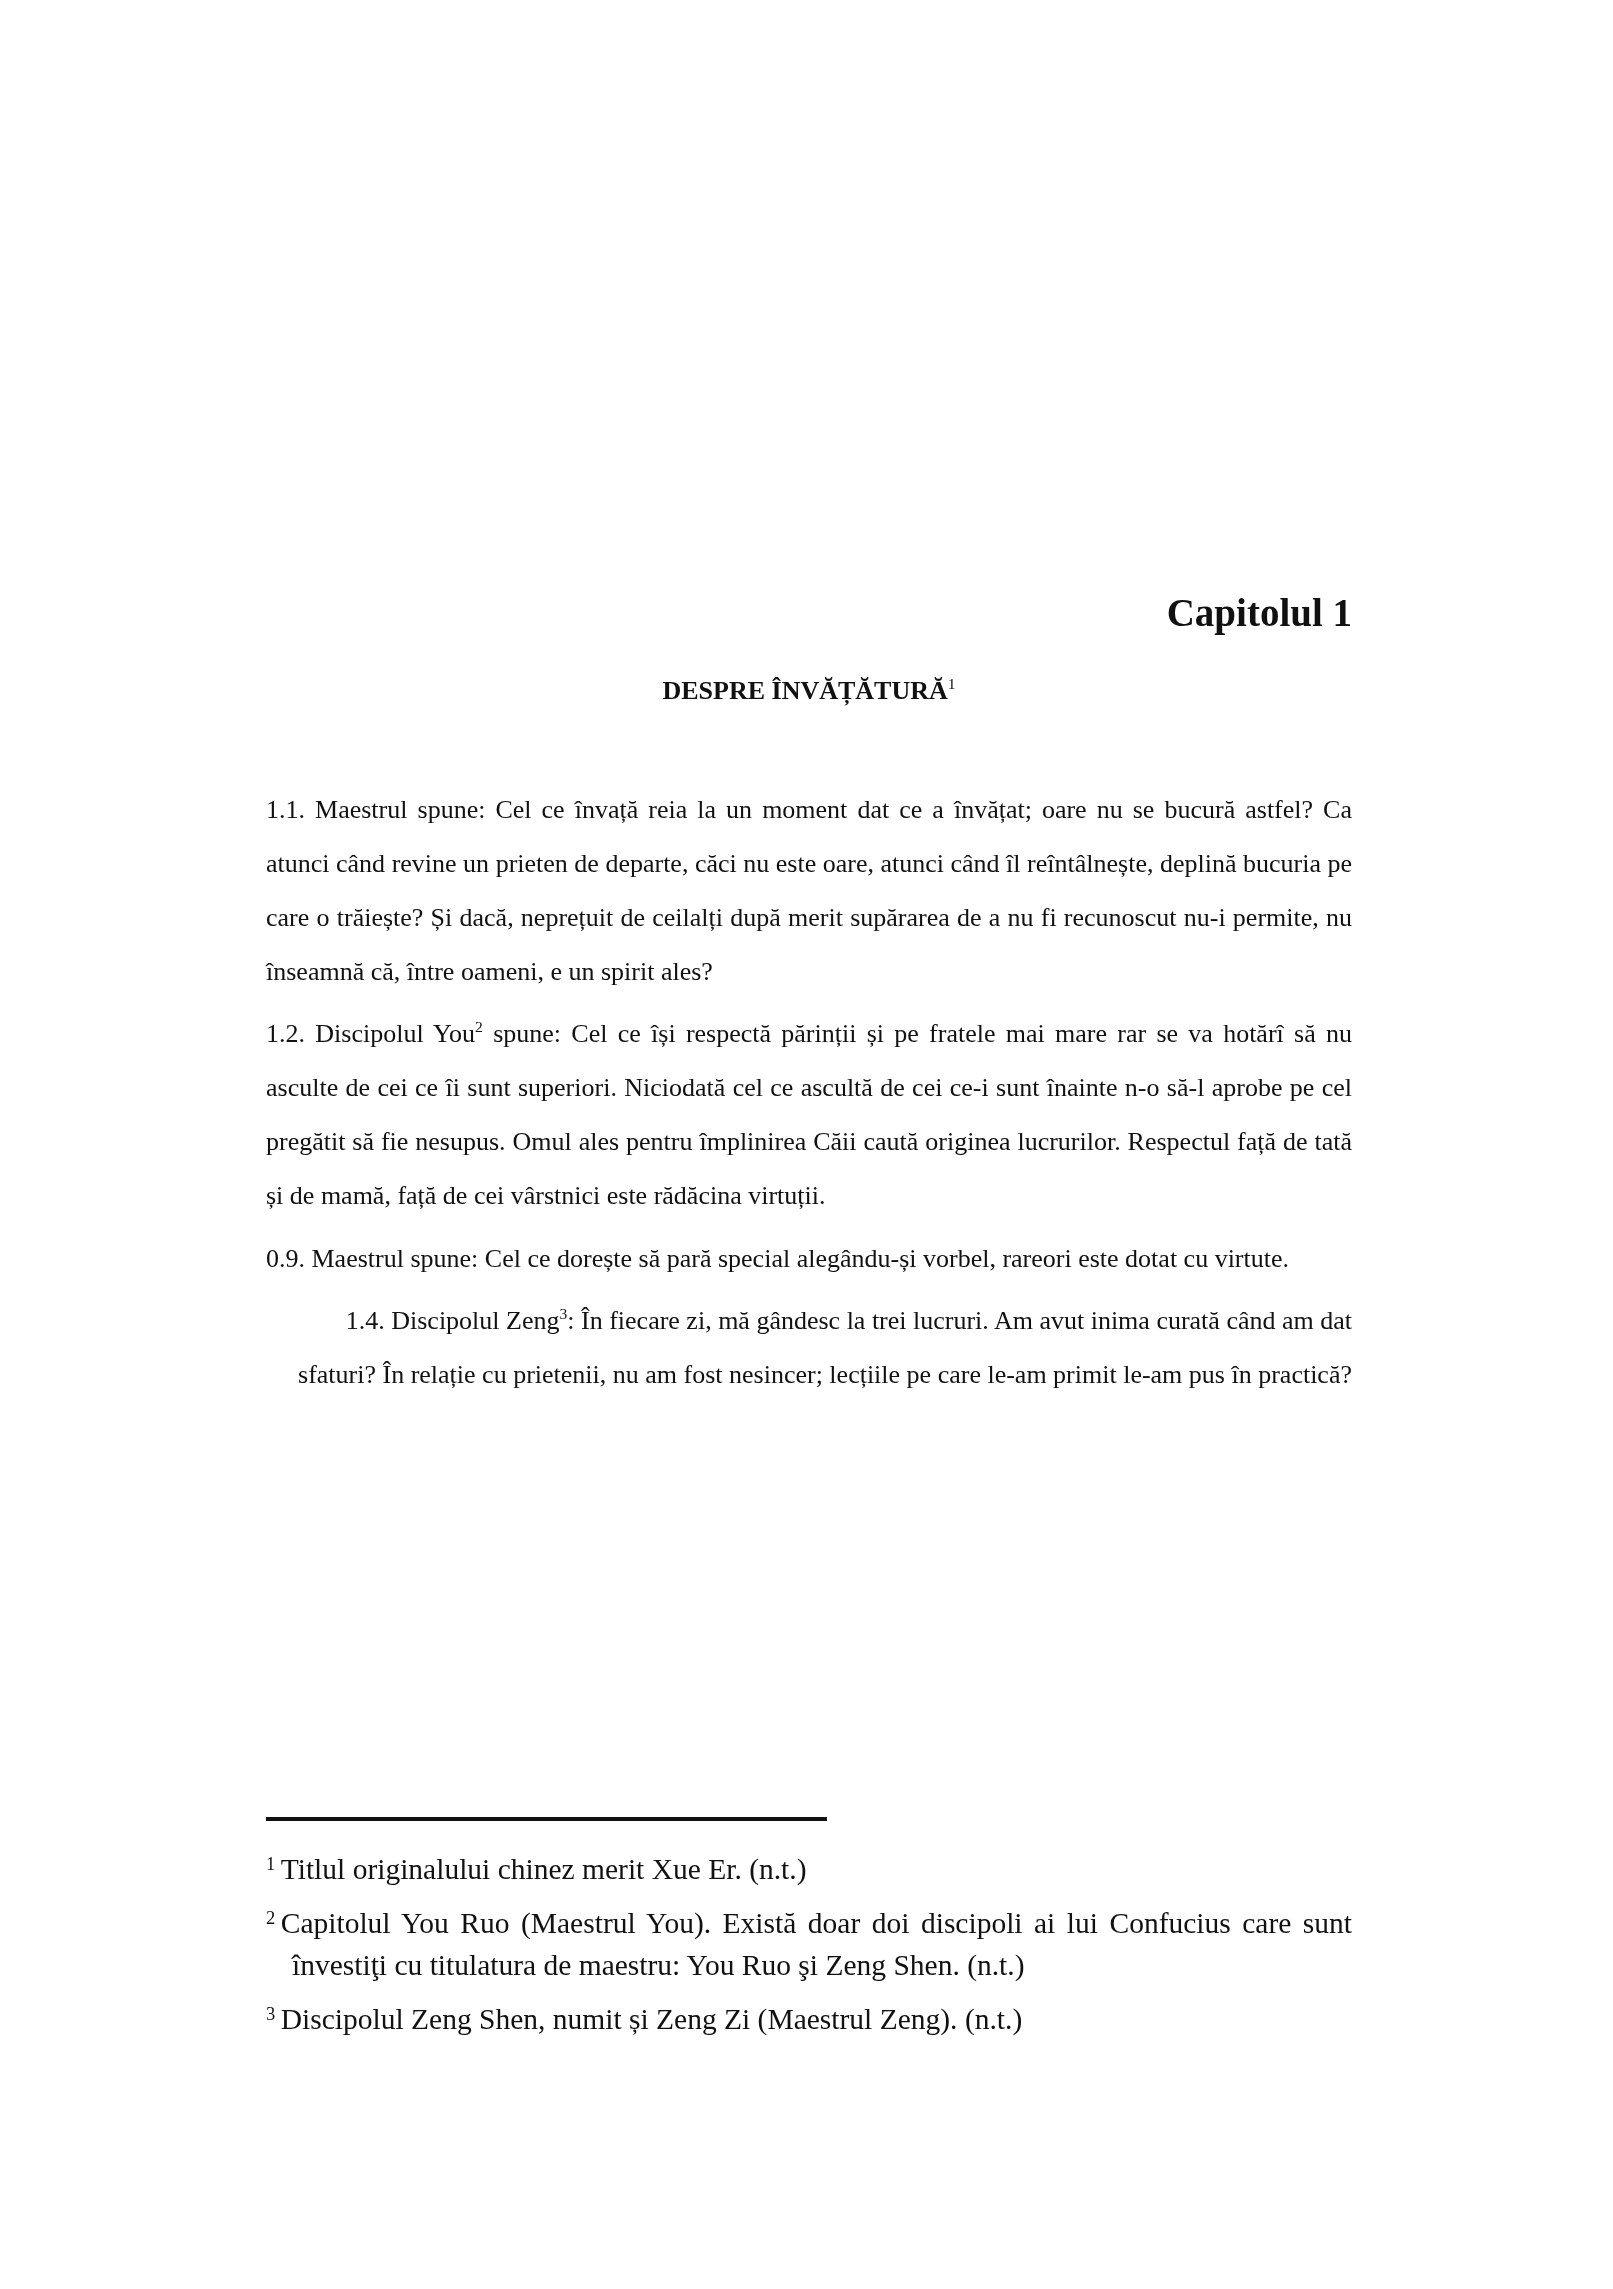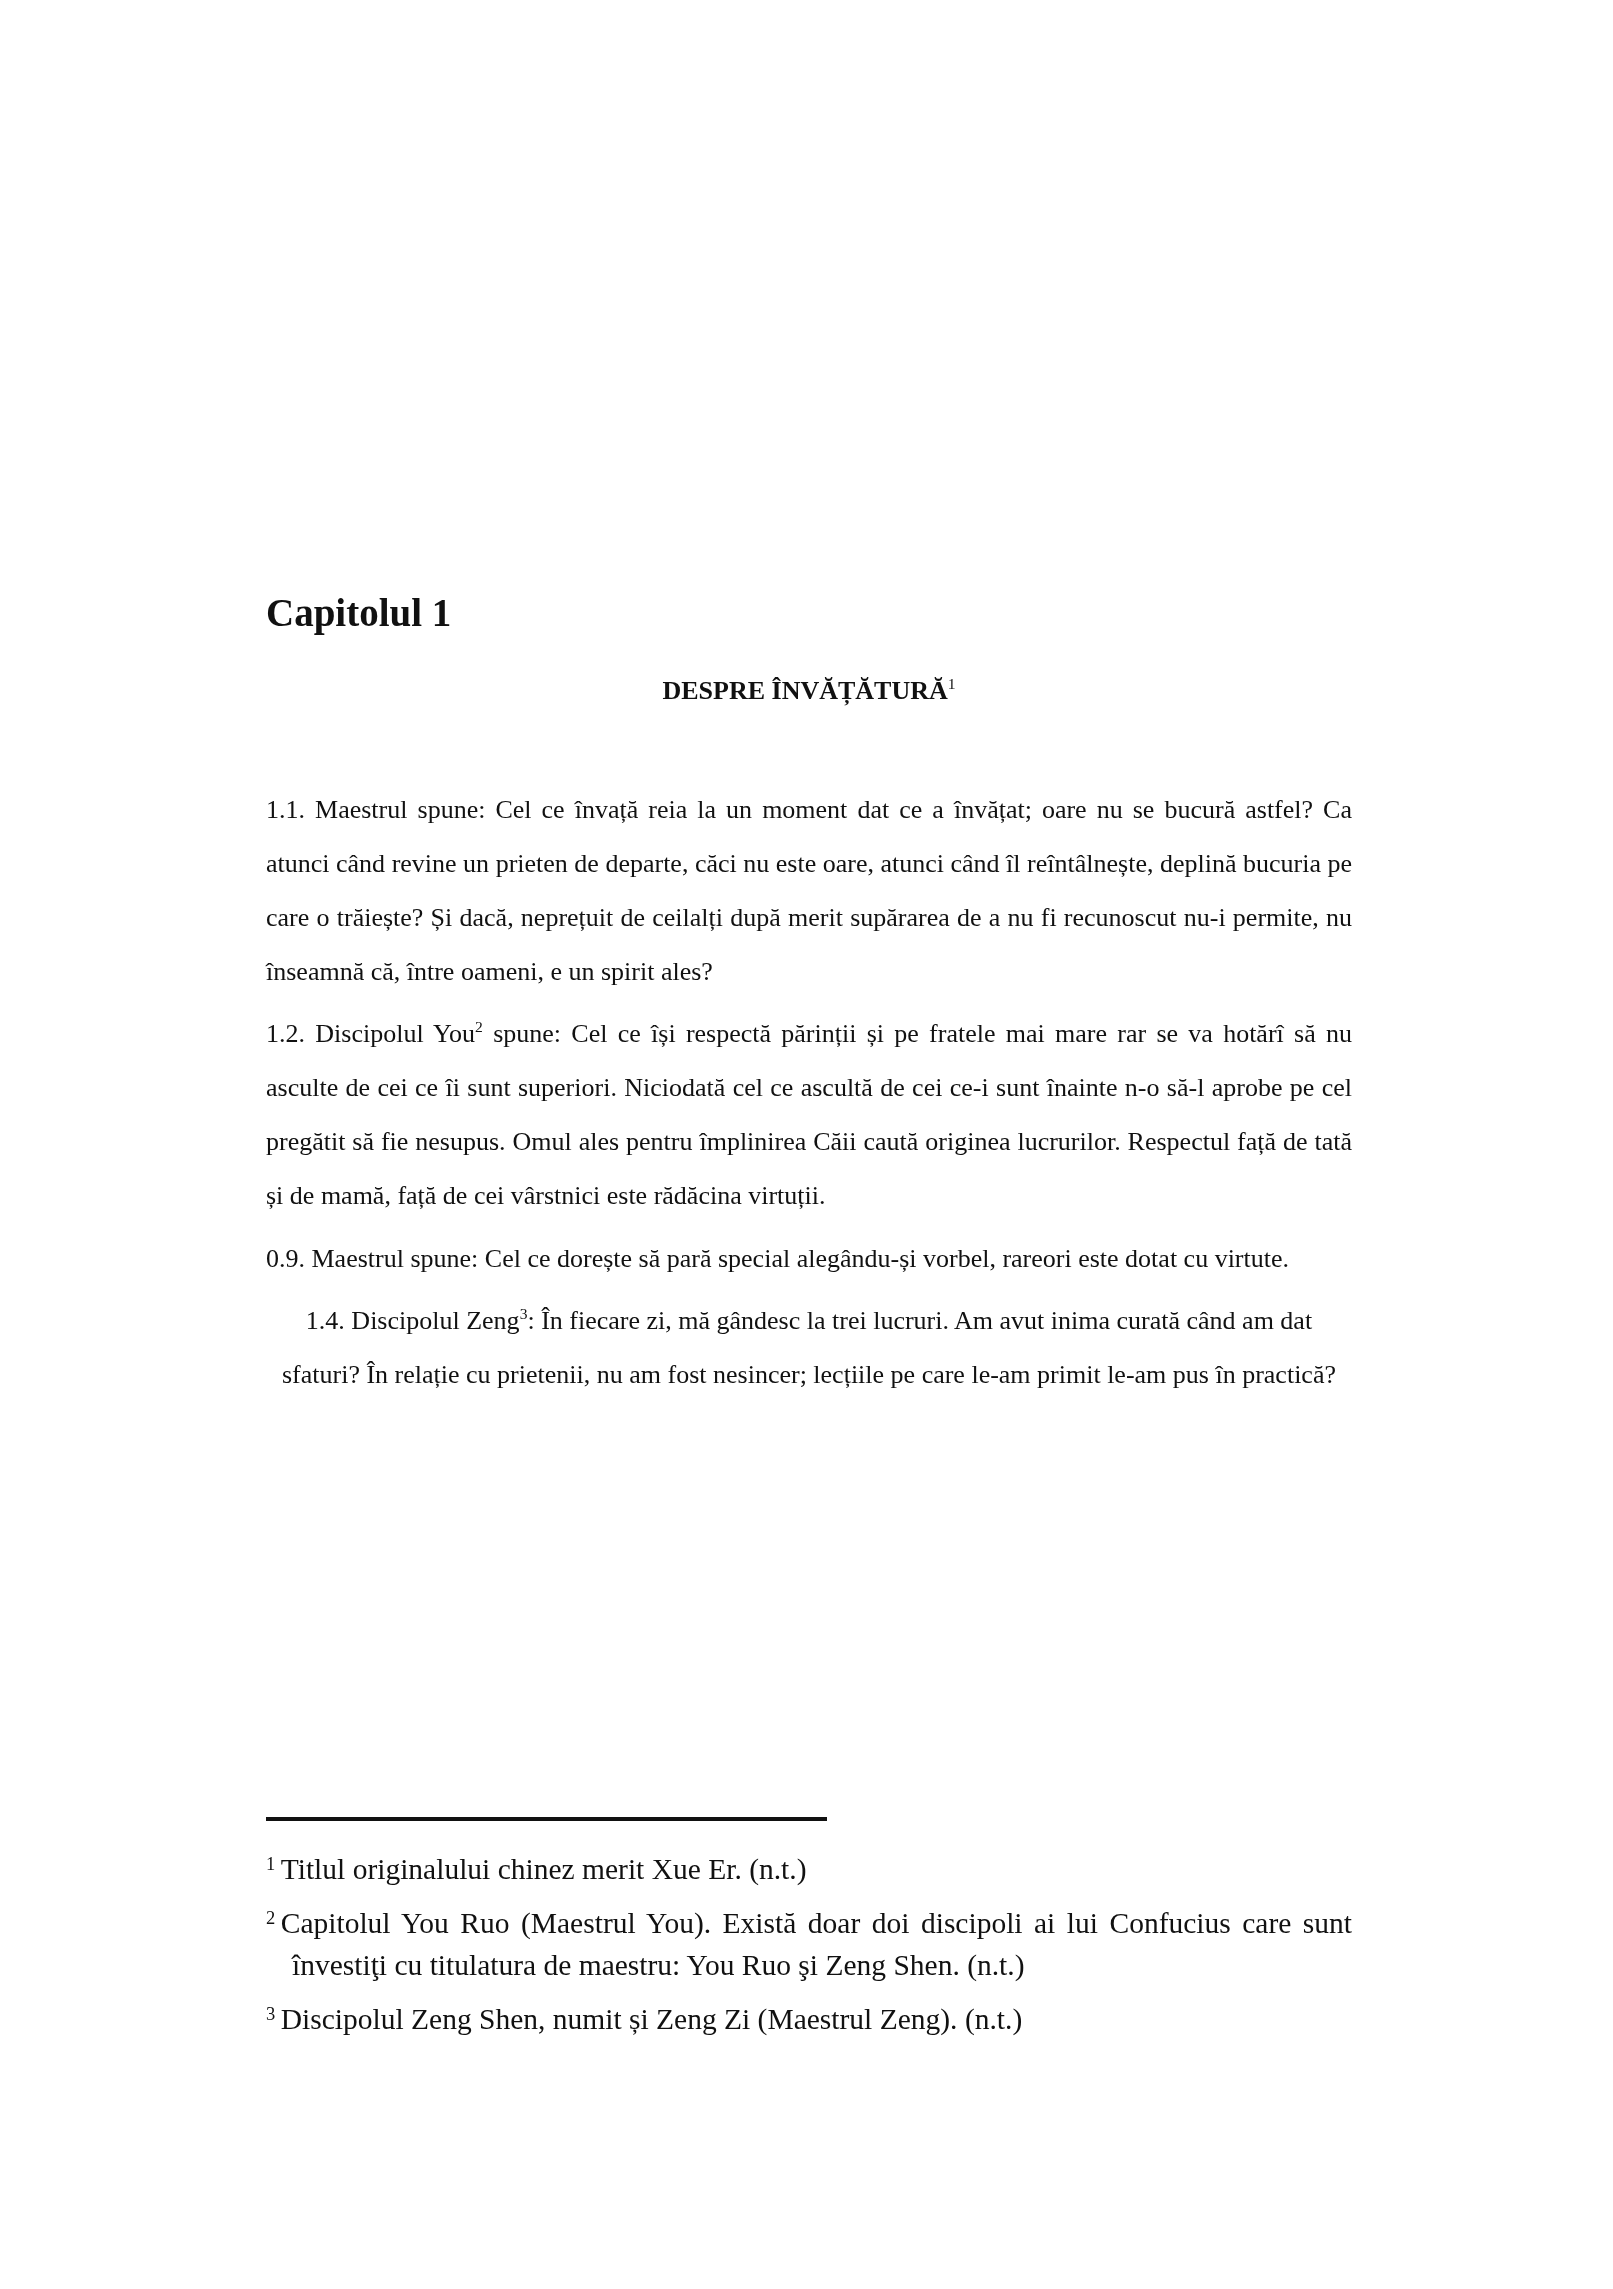--- a/index.html
+++ b/index.html
@@ -1,26 +1,26 @@
 <!DOCTYPE html>
 <html style="font-size:14.8px"><head>
 <meta charset="utf-8">
 <style>
   html, body { margin: 0; padding: 0; background: #ffffff; }
   body { width: 1613px; height: 2290px; position: relative; overflow: hidden;
          font-family: "Liberation Serif", "DejaVu Serif", serif; color: #111111; }
   .page { position: absolute; left: 266px; top: 0; width: 1086px; }
-  .chapter-num { position: absolute; top: 587px; left: 0; width: 100%; text-align: left;
+  .chapter-num { position: absolute; top: 587px; left: 0; width: 100%; text-align: right;
                  font-weight: bold; font-size: 39px; line-height: 52px; }
   .chapter-title { position: absolute; top: 665px; left: 0; width: 100%; text-align: center;
                    font-weight: bold; font-size: 26px; line-height: 52px; letter-spacing: 0px; }
   .chapter-title sup, .body sup, .fn sup { font-size: 60%; font-weight: normal; vertical-align: super; line-height: 0; }
   .body { position: absolute; top: 783px; left: 0; width: 1086px; font-size: 26px; line-height: 54px; }
   .para { margin: 0 0 8.3px 0; text-align: justify; hyphens: manual; }
-  .para:last-child { text-align: center; }
+  .para:last-child { text-align: right; }
   .fn-rule { position: absolute; top: 1817px; left: 0; width: 561px; height: 3.7px; background: #111; }
   .footnotes { position: absolute; top: 1844px; left: 0; width: 1086px; font-size: 29.5px; line-height: 41px; }
   .fn { position: relative; padding-left: 0; margin: 0 0 8.3px 0; text-align: justify; }
   .fn.hang { padding-left: 26px; text-indent: -26px; }
   .fn .mark { font-size: 18.5px; vertical-align: 9.2px; margin-right: 5.5px; }
   .nt { }
 </style>
 </head>
 <body>
 

